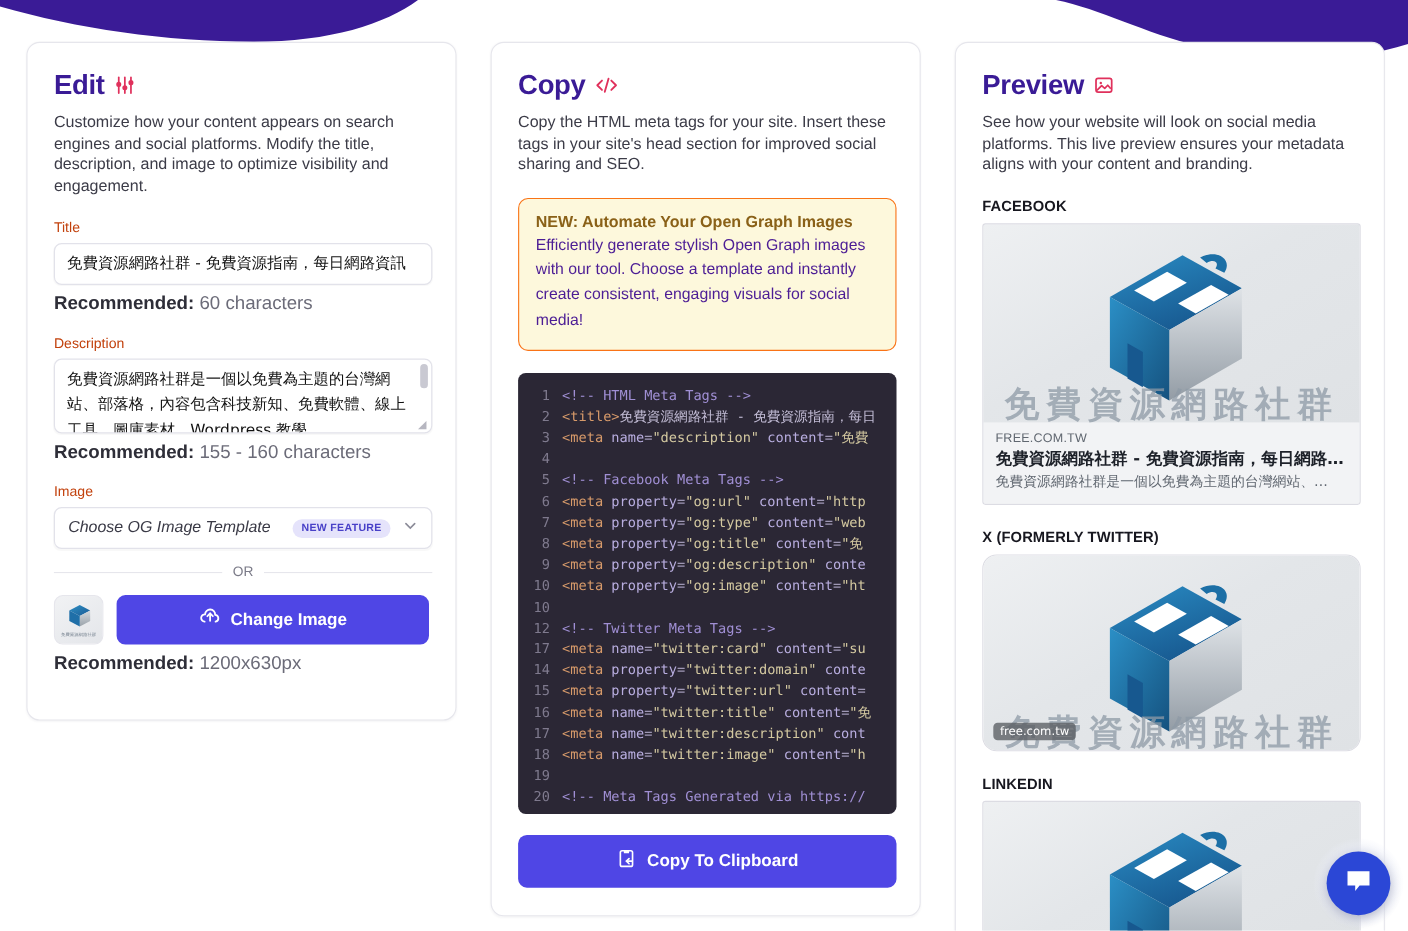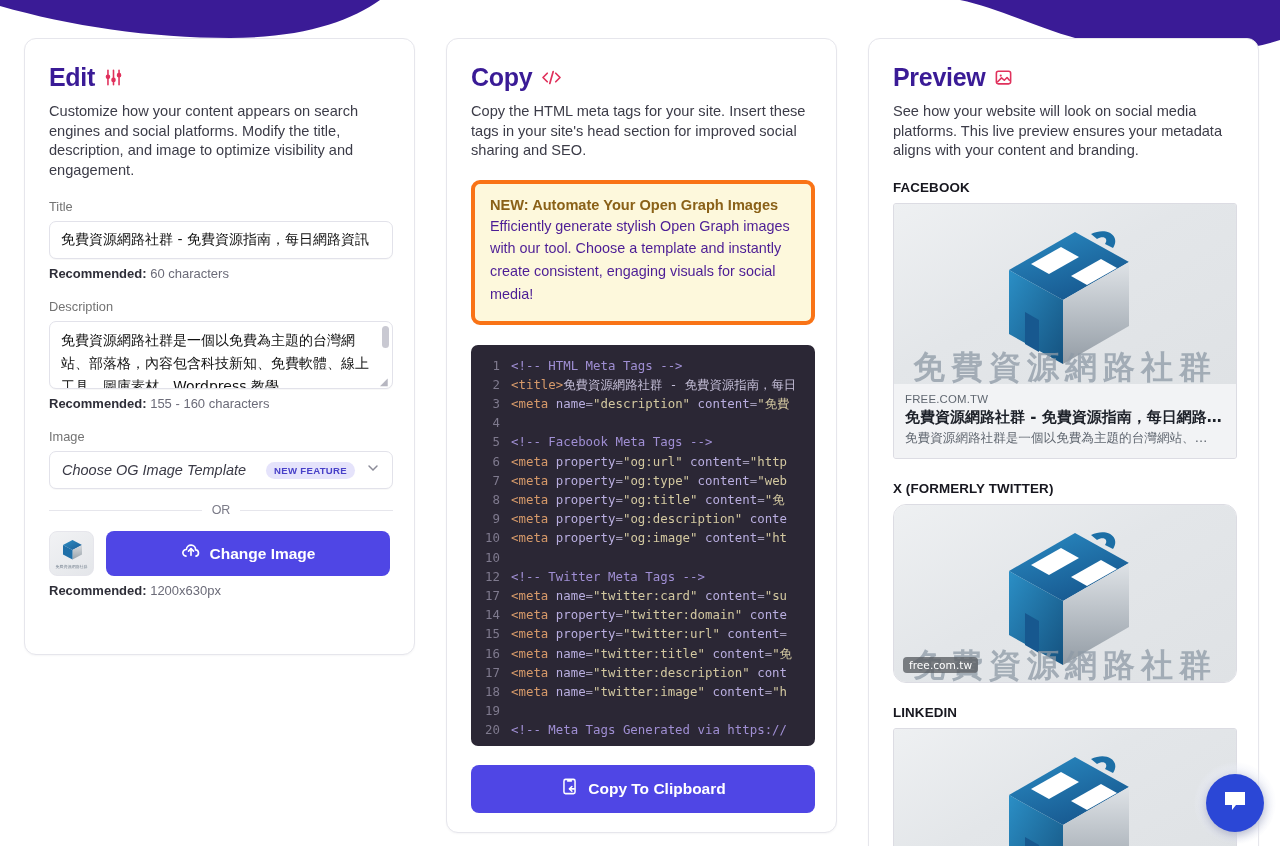--- a/index.html
+++ b/index.html
@@ -34,33 +34,33 @@
     font-size:25px; font-weight:bold; color:#3a1b96; letter-spacing:-.3px;
   }
   .picon { display:inline-flex; align-items:center; color:#e0315c; }
 
   .pdesc {
     font-size:14.6px; line-height:19.5px; color:#3c3c48;
     margin-bottom:19px;
   }
 
   
-  .flabel { font-size:12.8px; color:#737373; margin-bottom:7px; }
+  .flabel { font-size:12.8px; color:#c2410c; margin-bottom:7px; }
   .finput {
     width:344px; height:38px;
     border:1px solid #e2e2ea; border-radius:7px;
     background:#fff;
     font-size:14px; color:#111;
     padding:0 11px;
     font-family:"DejaVu Sans", sans-serif;
     white-space:nowrap; overflow:hidden;
     display:flex; align-items:center;
     box-shadow:0 1px 1px rgba(16,24,40,.03);
   }
-  .fhint { font-size:13px; color:#6b6b78; margin-top:7px; }
+  .fhint { font-size:17px; color:#6b6b78; margin-top:7px; }
   .fhint b { color:#2e2e38; font-weight:bold; }
   .fgroup { margin-bottom:18px; }
 
   .ftextarea {
     position:relative;
     width:344px; height:68px;
     border:1px solid #e2e2ea; border-radius:7px;
     background:#fff; overflow:hidden;
     padding:7px 14px 0 11px;
     box-shadow:0 1px 1px rgba(16,24,40,.03);
@@ -116,21 +116,21 @@
     background:#4f46e5; border:none; border-radius:8px;
     color:#fff; font-size:15.5px; font-weight:bold;
     display:flex; align-items:center; justify-content:center; gap:9px;
     cursor:pointer;
     font-family:"Liberation Sans", sans-serif;
   }
 
   
   .notice {
     width:344px;
-    background:#fdf8dc; border:4px solid #f97316; border-radius:9px;
+    background:#fdf8dc; border:1px solid #f97316; border-radius:9px;
     padding:13px 15px 15px 15px;
     margin-bottom:20px;
   }
   .notice-title { font-size:14.6px; font-weight:bold; color:#8a6118; margin-bottom:2px; }
   .notice-body { font-size:14.4px; line-height:22.8px; color:#4c1d95; }
 
   
   .codeblock {
     width:344px; height:401px;
     background:#2b2735; border-radius:7px;

